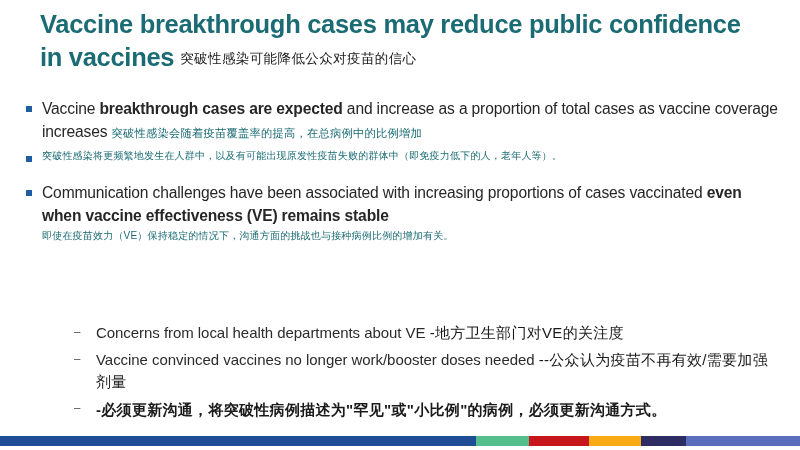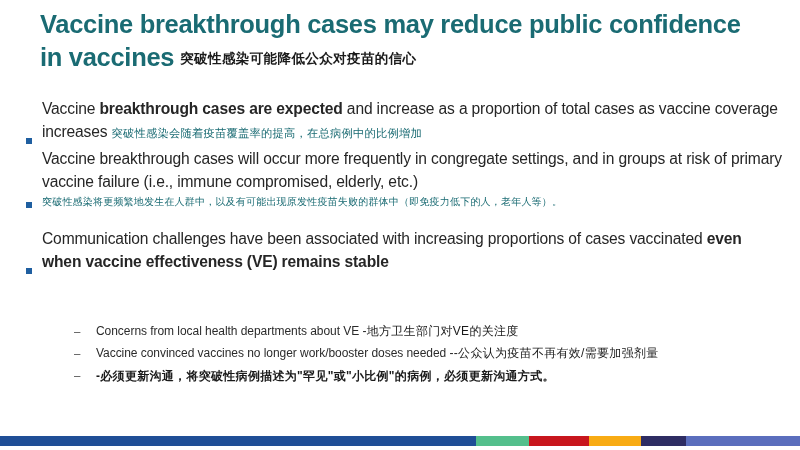--- a/index.html
+++ b/index.html
@@ -31,39 +31,39 @@
   .title-en {
     font-size: 25.5px;
     font-weight: bold;
     color: #1a6b73;
     line-height: 1.29;
     letter-spacing: -0.3px;
     display: inline;
   }
   .title-zh {
     font-size: 13.5px;
-    font-weight: bold;
+    font-weight: normal;
     color: #1a1a1a;
     letter-spacing: 0.4px;
     display: inline;
     position: relative;
     top: -3px;
     padding-left: 6px;
   }
 
   
   .body-block {
     position: absolute;
     left: 26px;
     top: 98px;
     width: 756px;
   }
   .bullet-row {
     display: flex;
-    align-items: flex-end;
+    align-items: flex-start;
   }
   .bullet-marker {
     flex: 0 0 auto;
     width: 16px;
     padding-top: 8px;
   }
   .bullet-marker i {
     display: block;
     width: 6px;
     height: 6px;
@@ -111,21 +111,21 @@
   .sub-dash {
     flex: 0 0 auto;
     width: 22px;
     font-size: 11.5px;
     color: #3a3a3a;
     line-height: 1.45;
     padding-top: 1px;
   }
   .sub-text {
     flex: 1 1 auto;
-    font-size: 12px;
+    font-size: 15px;
     color: #2b2b2b;
     line-height: 1.5;
     letter-spacing: -0.05px;
   }
   .sub-text.bold, .sub-text.bold .sub-zh {
     font-weight: bold;
   }
   .sub-zh {
     color: #1a1a1a;
     letter-spacing: 0.3px;
@@ -168,33 +168,33 @@
       </div>
     </div>
 
     <div class="gap-small"></div>
 
     <div class="bullet-row">
       <span class="bullet-marker">
           <i style="background: rgb(31, 95, 160);"></i>
         </span>
       <div class="bullet-text">
-        <span>Vaccine breakthrough cases will occur more frequently in congregate settings, and in groups at risk of primary vaccine failure (i.e., immune compromised, elderly, etc.)</span>
         <span class="zh-line">突破性感染将更频繁地发生在人群中，以及有可能出现原发性疫苗失败的群体中（即免疫力低下的人，老年人等）。</span>
       </div>
     </div>
 
     <div class="gap-medium"></div>
 
     <div class="bullet-row">
       <span class="bullet-marker">
           <i style="background: rgb(31, 95, 160);"></i>
         </span>
       <div class="bullet-text">
         <span>Communication challenges have been associated with increasing proportions of cases vaccinated </span><b>even when vaccine effectiveness (VE) remains stable</b>
+        <span class="zh-line">即使在疫苗效力（VE）保持稳定的情况下，沟通方面的挑战也与接种病例比例的增加有关。</span>
       </div>
     </div>
 
   </div>
 
   <div class="sub-block">
 
     <div class="sub-row">
       <span class="sub-dash">–</span>
       <div class="sub-text">

